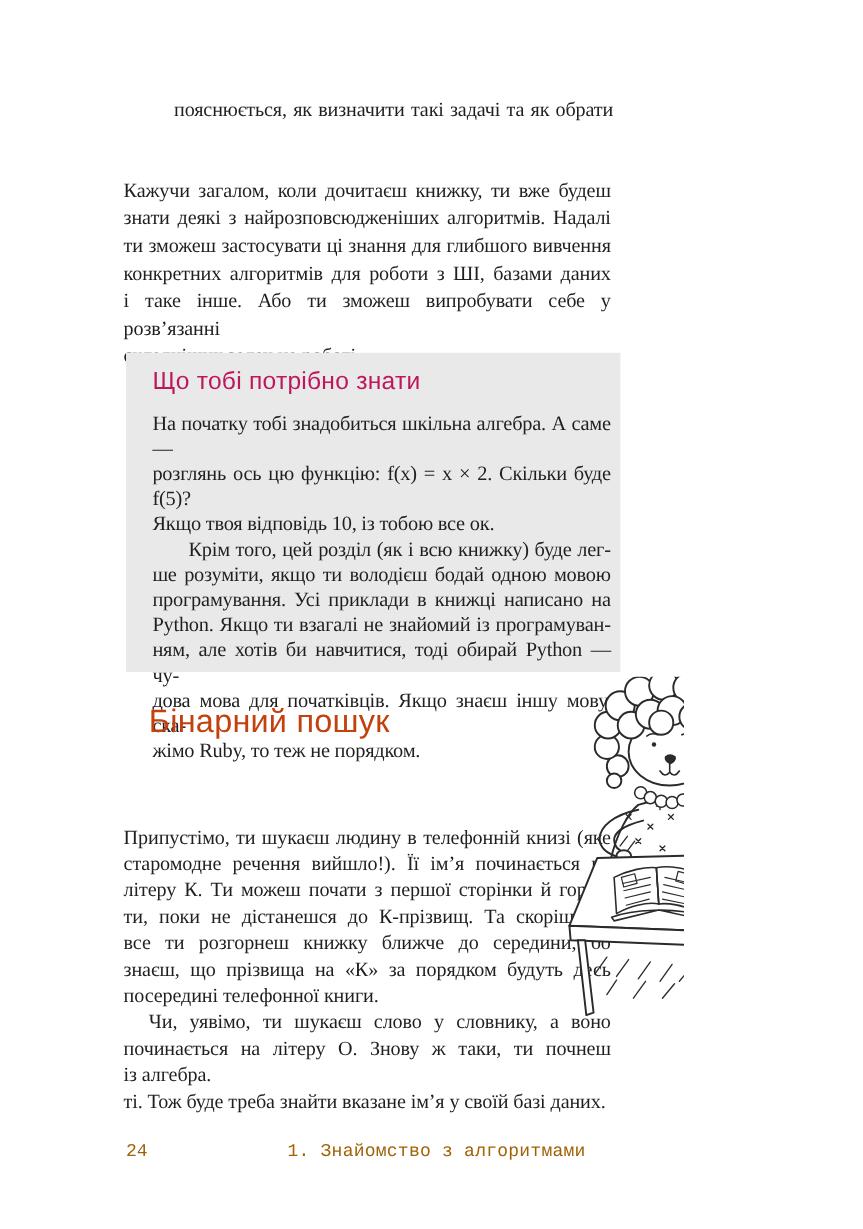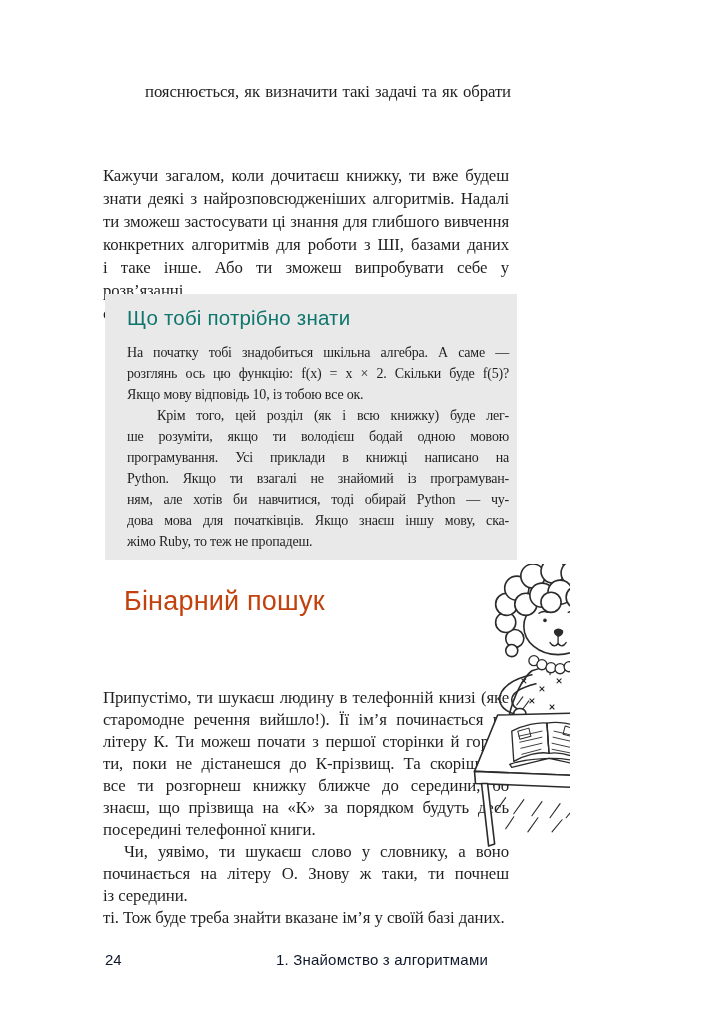--- a/index.html
+++ b/index.html
@@ -18,41 +18,41 @@
     line-height:23px;
     letter-spacing:-0.1px;
   }
   .lines{display:block;white-space:pre-line;text-align:justify;text-align-last:justify;}
   .lastline{display:block;text-indent:0;}
   .para{margin:0;}
   .para.indent{text-indent:21px;}
   .para.indent-lg{text-indent:30px;}
 
   #continuation{left:145px;top:80px;width:366px;}
-  #intro-paragraph{left:103px;top:164px;width:406px;}
+  #intro-paragraph{left:103px;top:147px;width:406px;}
 
   
   #know-box{
     position:absolute;
     left:105px;top:294px;width:412px;height:266px;
     background:#e9e9e9;
     box-sizing:border-box;
     padding:10px 13px 8px 22px;
   }
   #know-box-title{
     font-family:"Liberation Sans", sans-serif;
     font-size:20.5px;
     font-weight:500;
     letter-spacing:0.2px;
-    color:#0f766e;
+    color:#be185d;
     margin:0 0 11px 0;
     line-height:27px;
   }
   .boxtext{
-    font-size:14px;
+    font-size:17px;
     line-height:21px;
     letter-spacing:-0.2px;
     width:382px;
   }
 
   
   #binary-title{
     position:absolute;
     left:124px;top:584px;
     font-family:"Liberation Sans", sans-serif;
@@ -66,22 +66,22 @@
 
   
   #illustration{
     position:absolute;
     left:458px;top:564px;width:178px;height:292px;
   }
 
   
   .footer-item{
     position:absolute;top:951px;
-    font-family:Liberation Sans, sans-serif;
-    font-size:15px;color:#0f172a;
+    font-family:Liberation Mono, monospace;
+    font-size:15px;color:#a16207;
   }
   #footer-page-number{left:105px;}
   #footer-running-title{right:82px;text-align:right;letter-spacing:0.2px;}
 </style>
 </head>
 <body>
 
 <div class="page">
 
   <div class="textblock" id="continuation">
@@ -100,50 +100,50 @@
       <span class="lastline">складніших задач на роботі.</span>
     </p>
   </div>
 
   <div id="know-box">
     <h2 id="know-box-title">Що тобі потрібно знати</h2>
     <div class="textblock boxtext" style="position:static;">
       <p class="para">
         <span class="lines">На початку тобі знадобиться шкільна алгебра. А саме —
 розглянь ось цю функцію: f(x) = x × 2. Скільки буде f(5)?</span>
-        <span class="lastline">Якщо мову відповідь 10, із тобою все ок.</span>
+        <span class="lastline">Якщо твоя відповідь 10, із тобою все ок.</span>
       </p>
       <p class="para indent-lg">
         <span class="lines">Крім того, цей розділ (як і всю книжку) буде лег-
 ше розуміти, якщо ти володієш бодай одною мовою
 програмування. Усі приклади в книжці написано на
 Python. Якщо ти взагалі не знайомий із програмуван-
 ням, але хотів би навчитися, тоді обирай Python — чу-
 дова мова для початківців. Якщо знаєш іншу мову, ска-</span>
-        <span class="lastline">жімо Ruby, то теж не пропадеш.</span>
+        <span class="lastline">жімо Ruby, то теж не порядком.</span>
       </p>
     </div>
   </div>
 
   <h1 id="binary-title">Бінарний пошук</h1>
 
   <div class="textblock" id="binary-text">
     <p class="para">
       <span class="lines">Припустімо, ти шукаєш людину в телефонній книзі (яке
 старомодне речення вийшло!). Її ім’я починається на
 літеру К. Ти можеш почати з першої сторінки й горта-
 ти, поки не дістанешся до К-прізвищ. Та скоріше за
 все ти розгорнеш книжку ближче до середини, бо
 знаєш, що прізвища на «К» за порядком будуть десь</span>
       <span class="lastline">посередині телефонної книги.</span>
     </p>
     <p class="para indent">
       <span class="lines">Чи, уявімо, ти шукаєш слово у словнику, а воно
 починається на літеру О. Знову ж таки, ти почнеш</span>
-      <span class="lastline">із середини.</span>
+      <span class="lastline">із алгебра.</span>
     </p>
     <p class="para indent">
       <span class="lastline">ті. Тож буде треба знайти вказане ім’я у своїй базі даних.</span>
     </p>
   </div>
 
   <svg id="illustration" viewBox="0 0 170 290" xmlns="http://www.w3.org/2000/svg" aria-hidden="true">
     <g stroke="#2b2b2b" stroke-width="1.6" fill="none" stroke-linecap="round" stroke-linejoin="round">
 
       <g>

